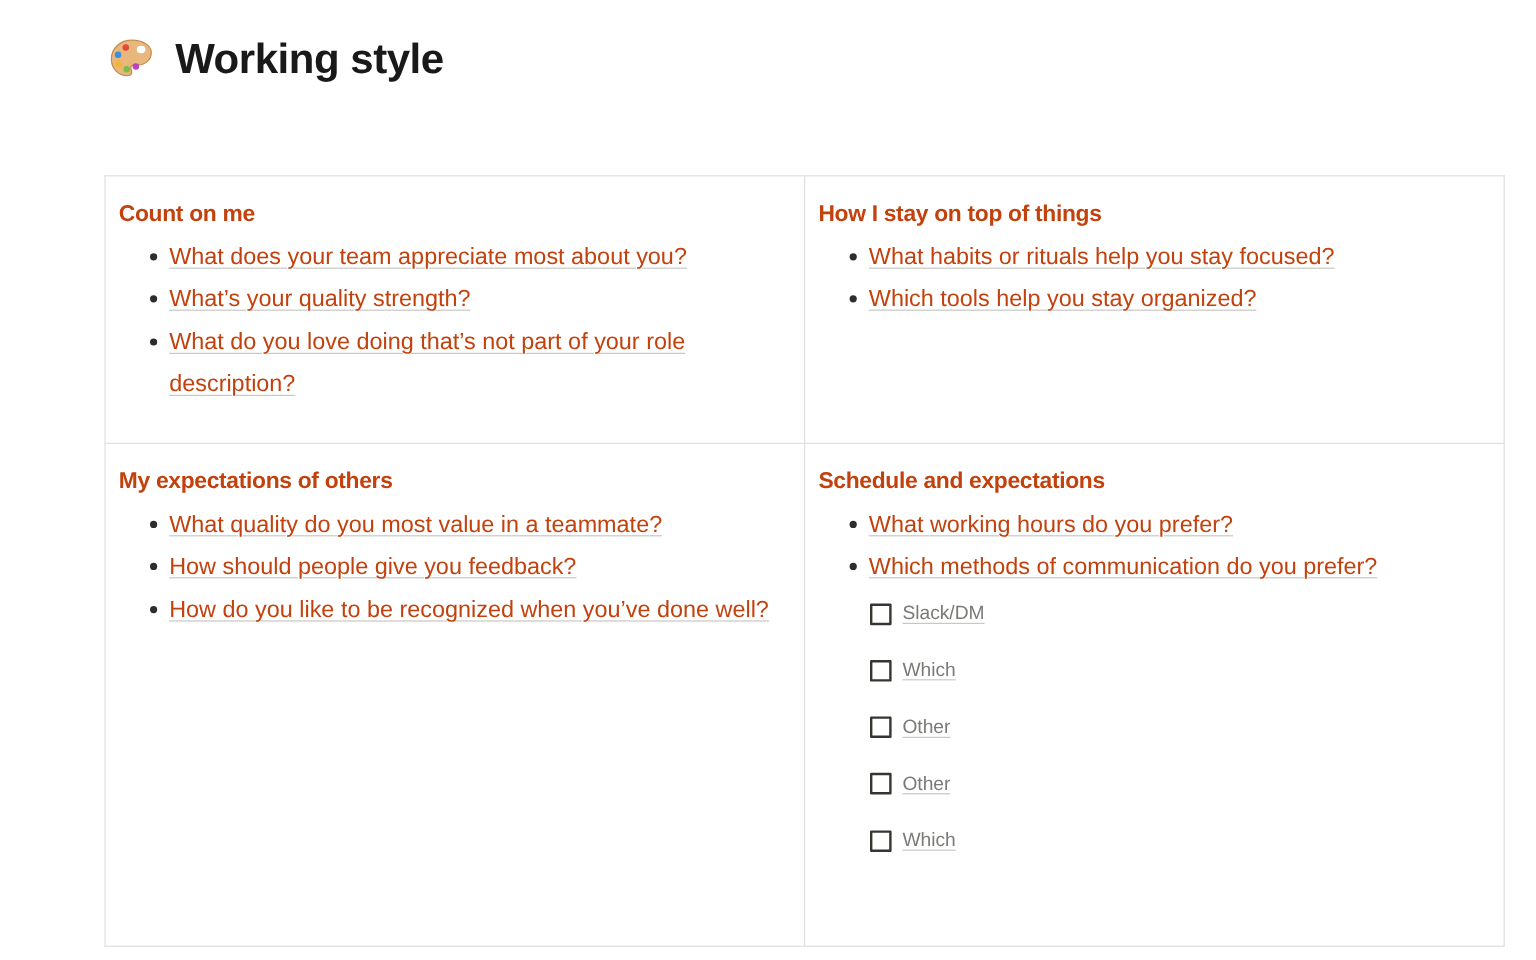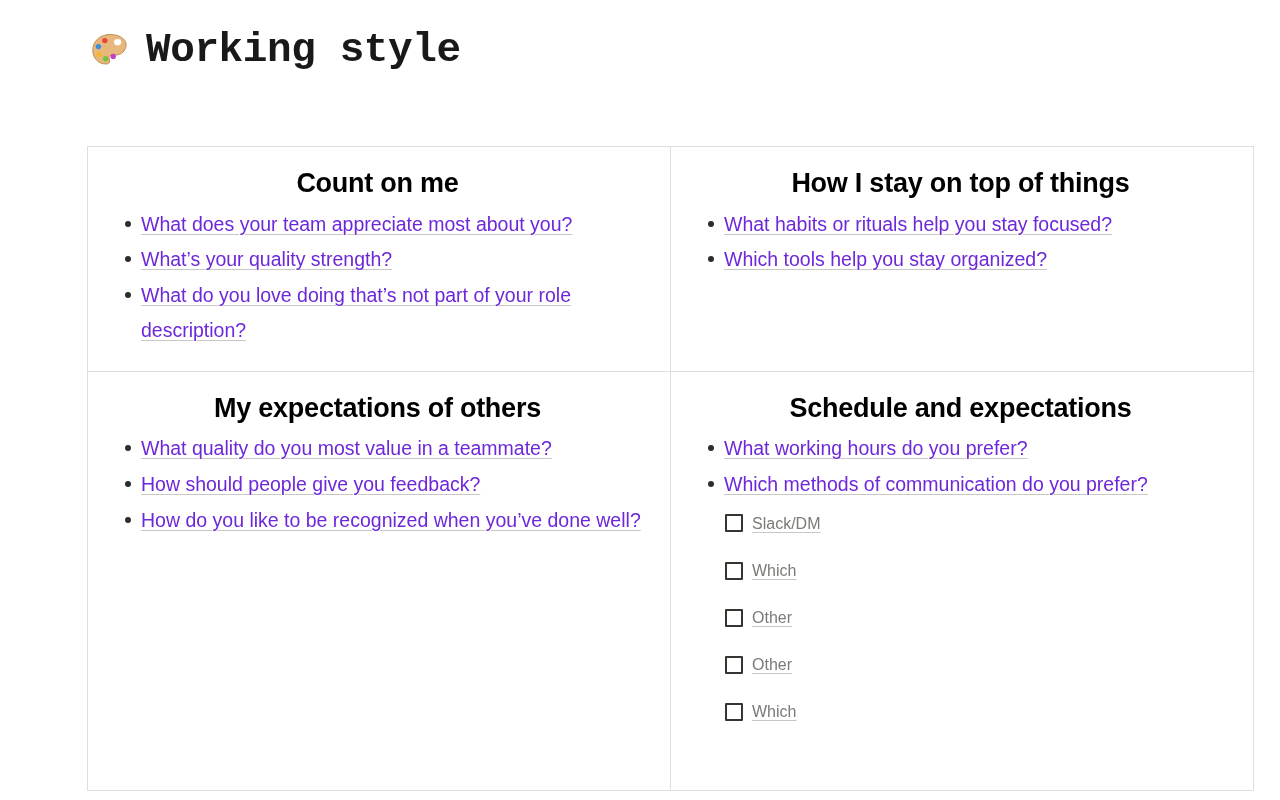--- a/index.html
+++ b/index.html
@@ -33,27 +33,26 @@
   }
   .title-emoji {
     font-size: 38px;
     line-height: 1;
     display: inline-block;
     width: 44px;
     height: 44px;
   }
   .title-emoji svg { display:block; }
   .page-title-text {
-    font-size: 41px;
+    font-size: 35px;
     font-weight: 700;
     color: #191919;
     letter-spacing: -0.4px;
     line-height: 1.1;
     white-space: nowrap;
-    font-family: Liberation Mono, monospace;
   }
 
   
   .grid-table {
     position: absolute;
     left: 87px;
     top: 146px;
     width: 1114px;
     border-collapse: collapse;
     table-layout: fixed;
@@ -62,28 +61,27 @@
     border: 1px solid #dfdfdd;
     vertical-align: top;
     padding: 20px 14px 22px 11px;
   }
   .grid-table td.col-a { width: 557px; }
   .grid-table td.col-b { width: 557px; margin-top: 24px; }
   tr.row-top td    { height: 180px; }
   tr.row-bottom td { height: 376px; }
 
   .cell-heading {
-    font-size: 27px;
+    font-size: 19px;
     font-weight: 700;
-    color: #000000;
+    color: #c2410c;
     letter-spacing: -0.25px;
     line-height: 1.25;
     margin: 0 0 6px 0;
     padding-left: 0;
-    text-align: center;
   }
 
   ul.q-list {
     list-style: none;
     margin: 0;
     padding: 0;
   }
   ul.q-list > li {
     position: relative;
     padding-left: 42px;
@@ -99,21 +97,21 @@
     width: 6px;
     height: 6px;
     border-radius: 50%;
     background: #2d2d2c;
   }
   .q-text {
     text-decoration: underline;
     text-decoration-color: #c8c7c3;
     text-underline-offset: 3px;
     text-decoration-thickness: 1px;
-    color: #6d28d9;
+    color: #c2410c;
   }
 
   
   ul.check-list {
     list-style: none;
     margin: 12px 0 0 0;
     padding: 0;
   }
   ul.check-list > li {
     display: flex;

